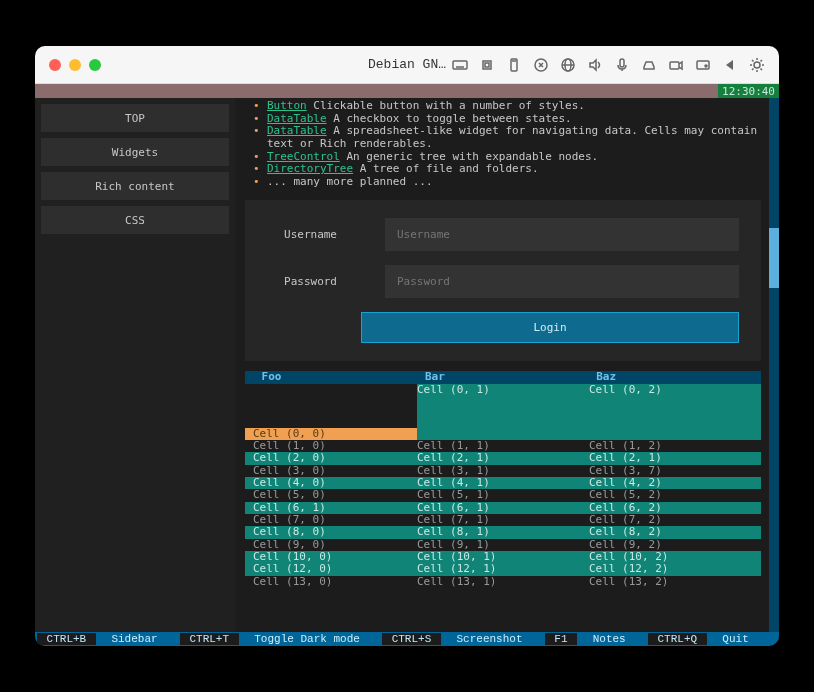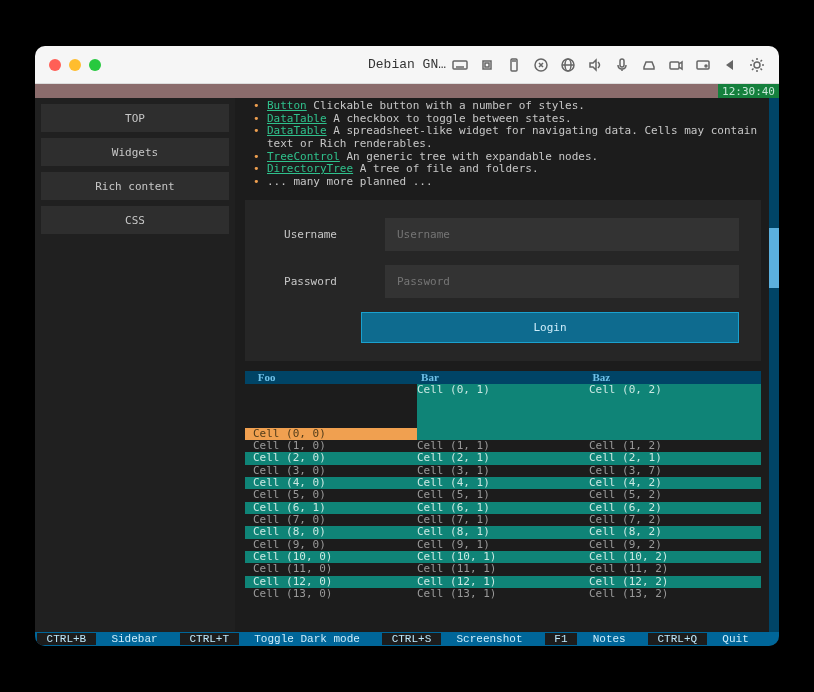--- a/index.html
+++ b/index.html
@@ -168,21 +168,21 @@
       text-align: center;
       padding: 8px 0;
       cursor: pointer;
     }
     .table {
       margin: 4px 8px 0 10px;
       line-height: 1.12;
     }
     .trow { display: flex; }
     .tcell { width: 33.33%; white-space: pre; }
-    .theaders { background: #004466; color: #6fc1e8; font-weight: bold; padding-left: 2px; font-family: Liberation Serif, serif; }
+    .theaders { background: #004466; color: #6fc1e8; font-weight: bold; padding-left: 2px; }
     .selected { background: #f0a050; color: #513c1a; margin-top: 44px; }
     .even { background: #0f8477; color: #c9e8e2; }
     .odd { background: #1c1c1c; color: #999; }
     .trow .tcell:first-child { padding-left: 8px; }
     .footer {
       height: 14px;
       background: #006699;
       color: #cfeefb;
       display: flex;
       align-items: center;
@@ -349,25 +349,20 @@
                 <div class="tcell odd">Cell (9, 0)</div>
                 <div class="tcell odd">Cell (9, 1)</div>
                 <div class="tcell odd">Cell (9, 2)</div>
               </div>
               <div class="trow">
                 <div class="tcell even">Cell (10, 0)</div>
                 <div class="tcell even">Cell (10, 1)</div>
                 <div class="tcell even">Cell (10, 2)</div>
               </div>
               <div class="trow">
-                <div class="tcell odd">Cell (11, 0)</div>
-                <div class="tcell odd">Cell (11, 1)</div>
-                <div class="tcell odd">Cell (11, 2)</div>
-              </div>
-              <div class="trow">
                 <div class="tcell even">Cell (12, 0)</div>
                 <div class="tcell even">Cell (12, 1)</div>
                 <div class="tcell even">Cell (12, 2)</div>
               </div>
               <div class="trow">
                 <div class="tcell odd">Cell (13, 0)</div>
                 <div class="tcell odd">Cell (13, 1)</div>
                 <div class="tcell odd">Cell (13, 2)</div>
               </div>
             </div>

